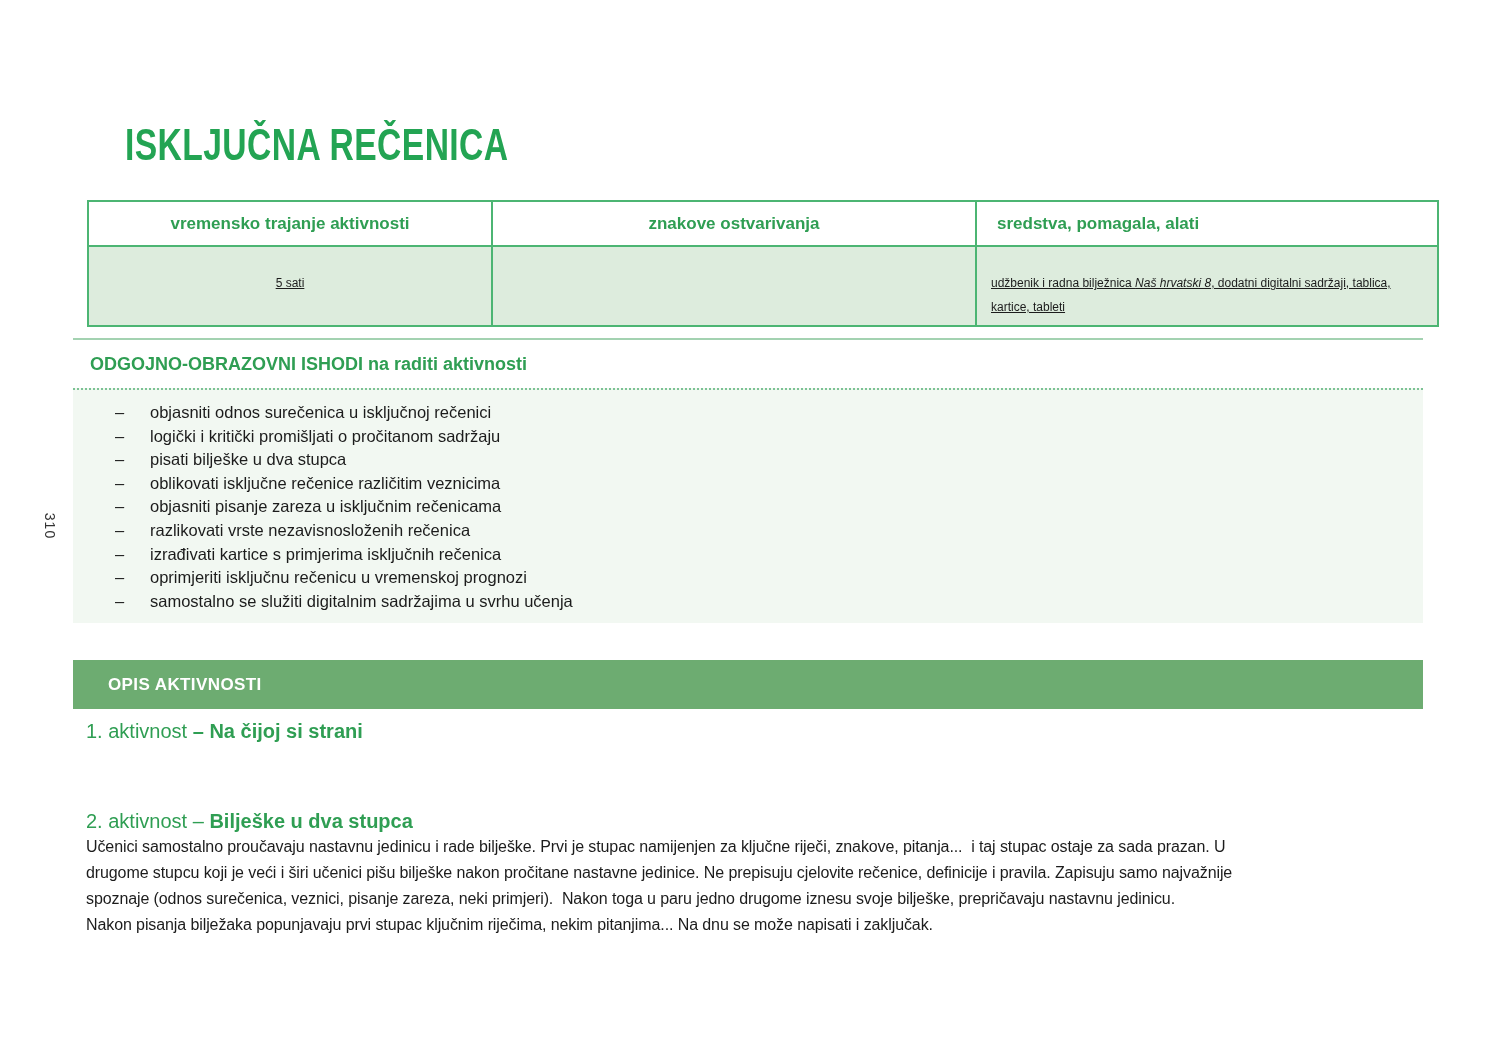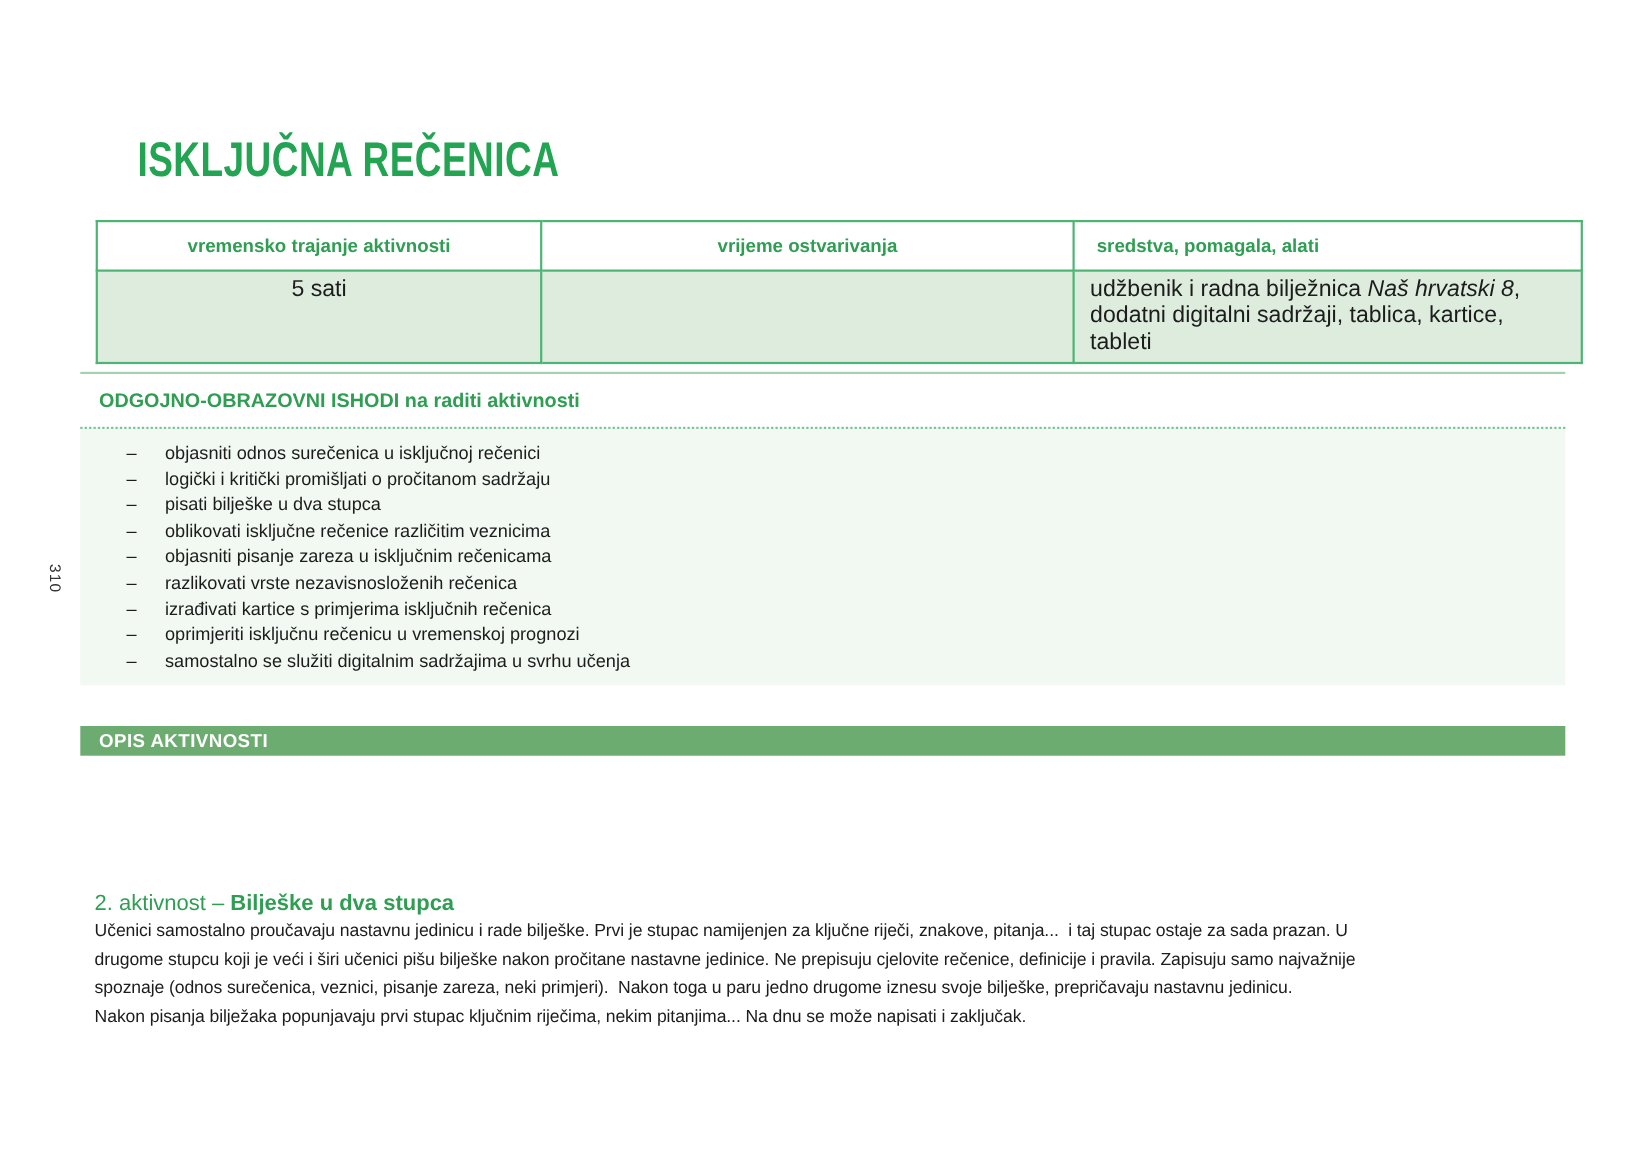--- a/index.html
+++ b/index.html
@@ -61,24 +61,25 @@
     height:45px;
     background:#ffffff;
     color:var(--heading-green);
     font-size:17px; font-weight:bold;
     text-align:center;
   }
   .info-table th.th-left { text-align:left; padding-left:20px; }
   .info-table td {
     height:58px;
     background:var(--row-bg);
-    font-size:21px;
+    font-size:12px;
     vertical-align:top;
-    padding:4px 14px 6px 14px;
+    padding:24px 14px 6px 14px;
     line-height:24px;
+    text-decoration:underline;
   }
   .info-table td.cell-center { text-align:center; }
   .resources-italic { font-style:italic; }
 
   
   .rule-solid {
     position:absolute; left:73px; top:338px;
     width:1350px; height:0;
     border-top:2px solid var(--rule-solid);
   }
@@ -101,24 +102,24 @@
     line-height:23.6px;
     color:var(--text);
   }
   .outcomes-list .dash {
     width:35px; flex:0 0 35px;
   }
 
   
   .activities-banner {
     position:absolute; left:73px; top:660px;
-    width:1350px; height:27px;
+    width:1350px; height:49px;
     background:var(--banner-bg);
     display:flex; align-items:center;
-    padding-left:17px;
+    padding-left:35px;
   }
   .activities-banner .banner-label {
     color:var(--banner-text);
     font-size:17px; font-weight:bold;
     letter-spacing:0.4px;
   }
 
   
   .activity-heading {
     position:absolute; left:86px;
@@ -154,21 +155,21 @@
 
   <table class="info-table">
     <colgroup>
       <col style="width:404px">
       <col style="width:484px">
       <col style="width:462px">
     </colgroup>
     <thead>
       <tr>
         <th>vremensko trajanje aktivnosti</th>
-        <th>vrijeme ostvarivanja</th>
+        <th>znakove ostvarivanja</th>
         <th class="th-left">sredstva, pomagala, alati</th>
       </tr>
     </thead>
     <tbody>
       <tr>
         <td class="cell-center">5 sati</td>
         <td></td>
         <td><span>udžbenik i radna bilježnica </span><span class="resources-italic">Naš hrvatski 8</span><span>, dodatni digitalni sadržaji, tablica, kartice, tableti</span></td>
       </tr>
     </tbody>
@@ -216,20 +217,23 @@
           <span class="dash">–</span>
           <span>samostalno se služiti digitalnim sadržajima u svrhu učenja</span>
         </li>
     </ul>
   </div>
 
   <div class="activities-banner">
     <span class="banner-label">OPIS AKTIVNOSTI</span>
   </div>
 
+  <div class="activity-heading activity-heading-1">
+    <span class="act-label">1. aktivnost </span><span class="act-title">– Na čijoj si strani</span>
+  </div>
 
   <div class="activity-heading activity-heading-2">
     <span class="act-label">2. aktivnost – </span><span class="act-title">Bilješke u dva stupca</span>
   </div>
   <div class="activity-body activity-body-2">Učenici samostalno proučavaju nastavnu jedinicu i rade bilješke. Prvi je stupac namijenjen za ključne riječi, znakove, pitanja...  i taj stupac ostaje za sada prazan. U
 drugome stupcu koji je veći i širi učenici pišu bilješke nakon pročitane nastavne jedinice. Ne prepisuju cjelovite rečenice, definicije i pravila. Zapisuju samo najvažnije
 spoznaje (odnos surečenica, veznici, pisanje zareza, neki primjeri).  Nakon toga u paru jedno drugome iznesu svoje bilješke, prepričavaju nastavnu jedinicu.
 Nakon pisanja bilježaka popunjavaju prvi stupac ključnim riječima, nekim pitanjima... Na dnu se može napisati i zaključak.</div>
 
 </div>

